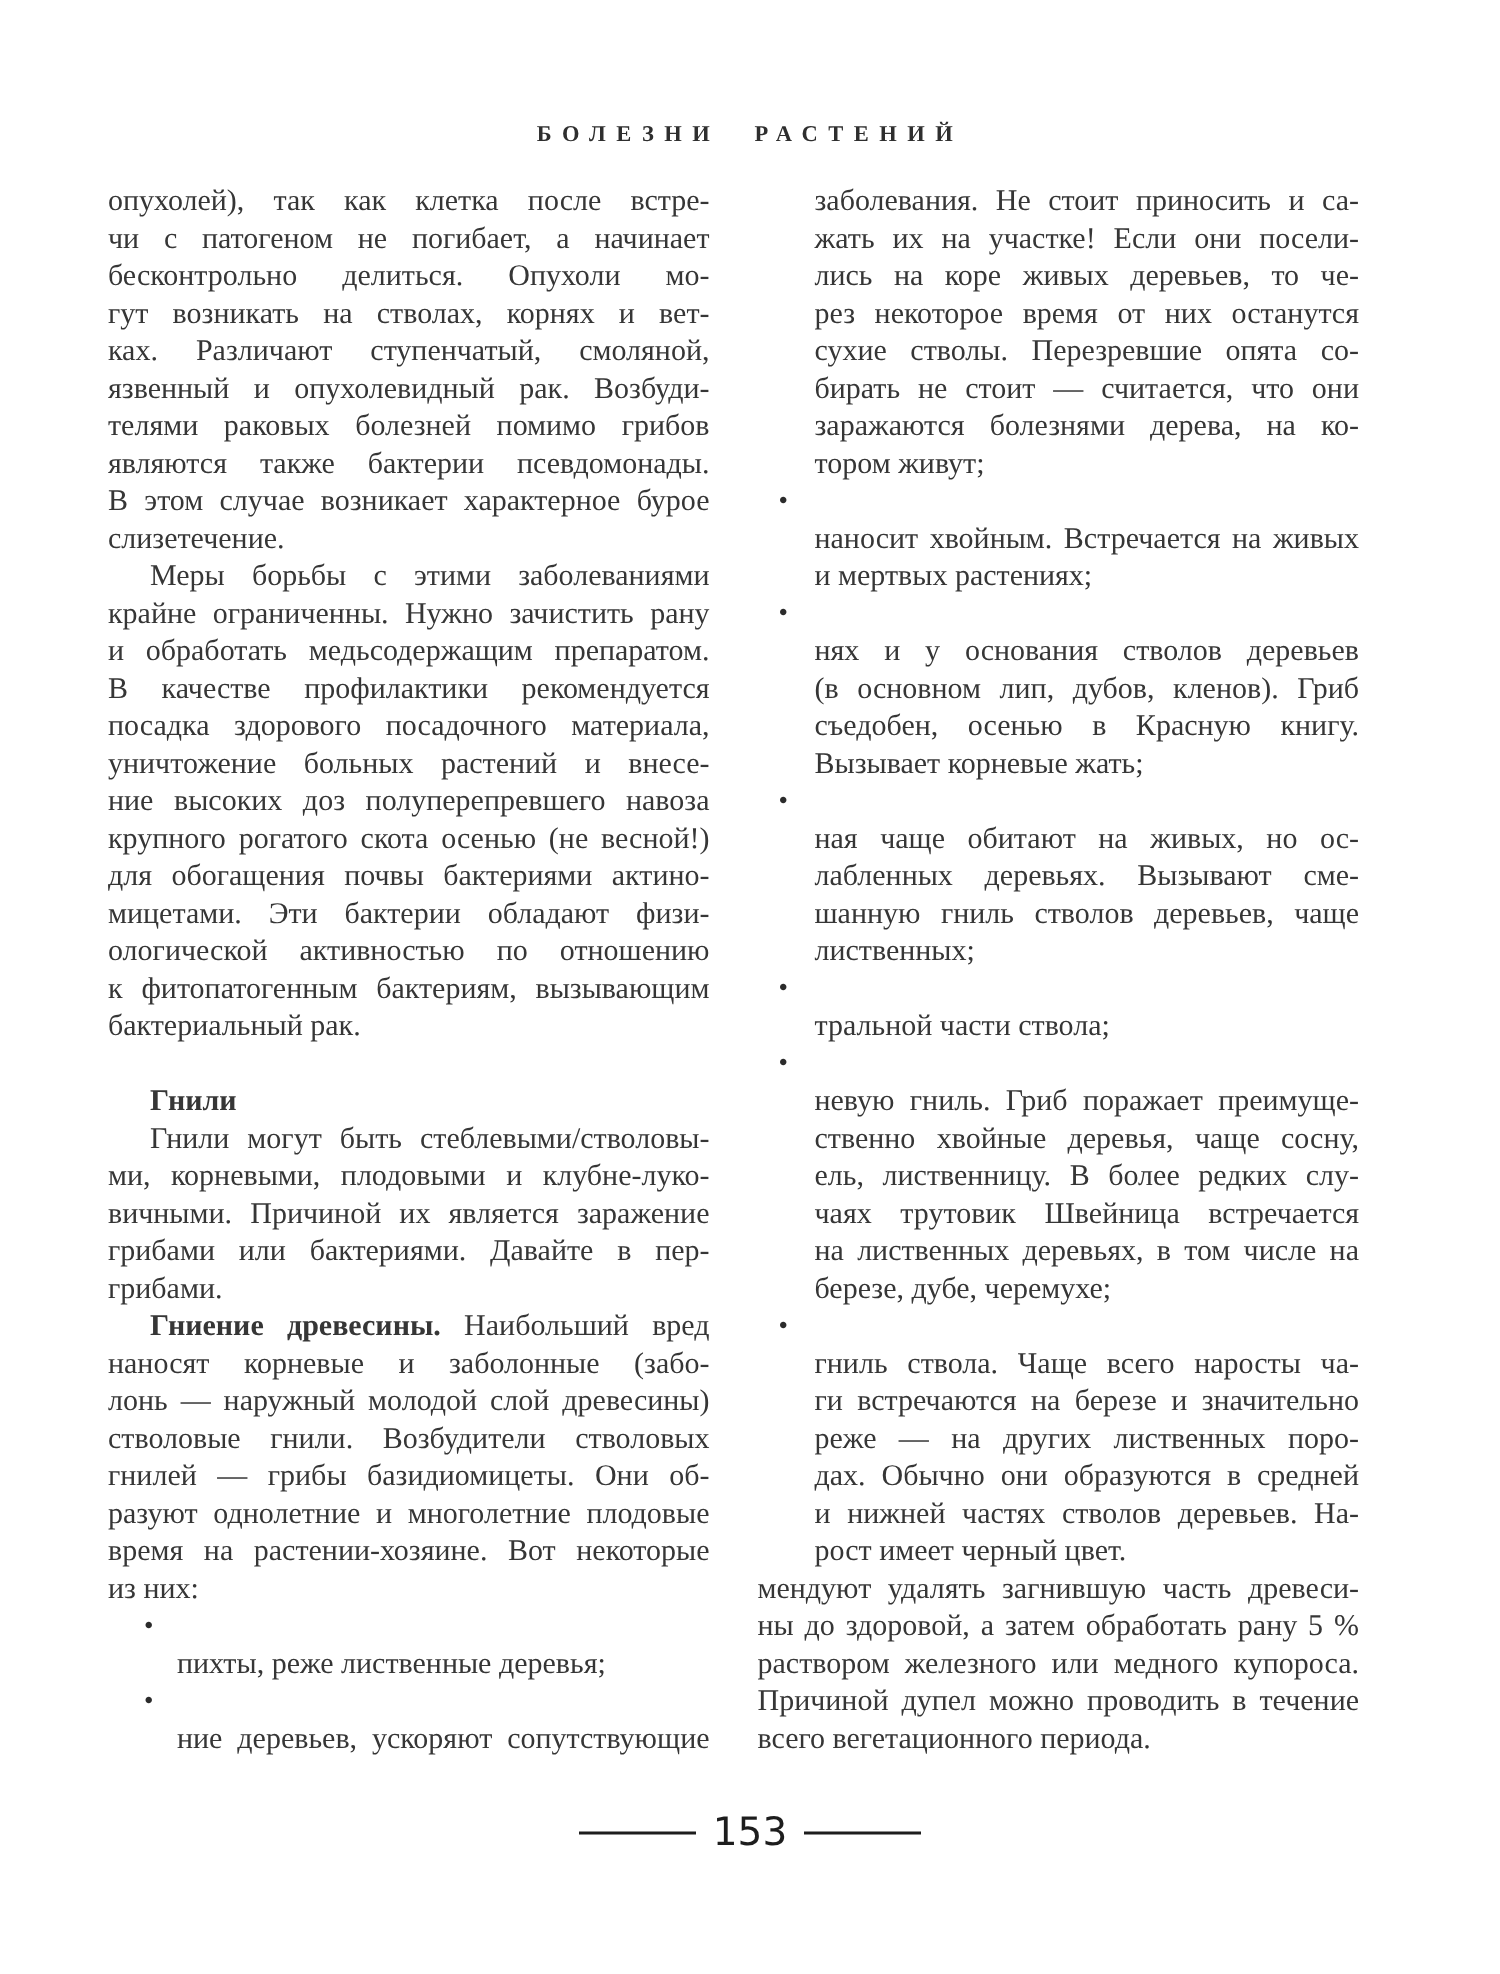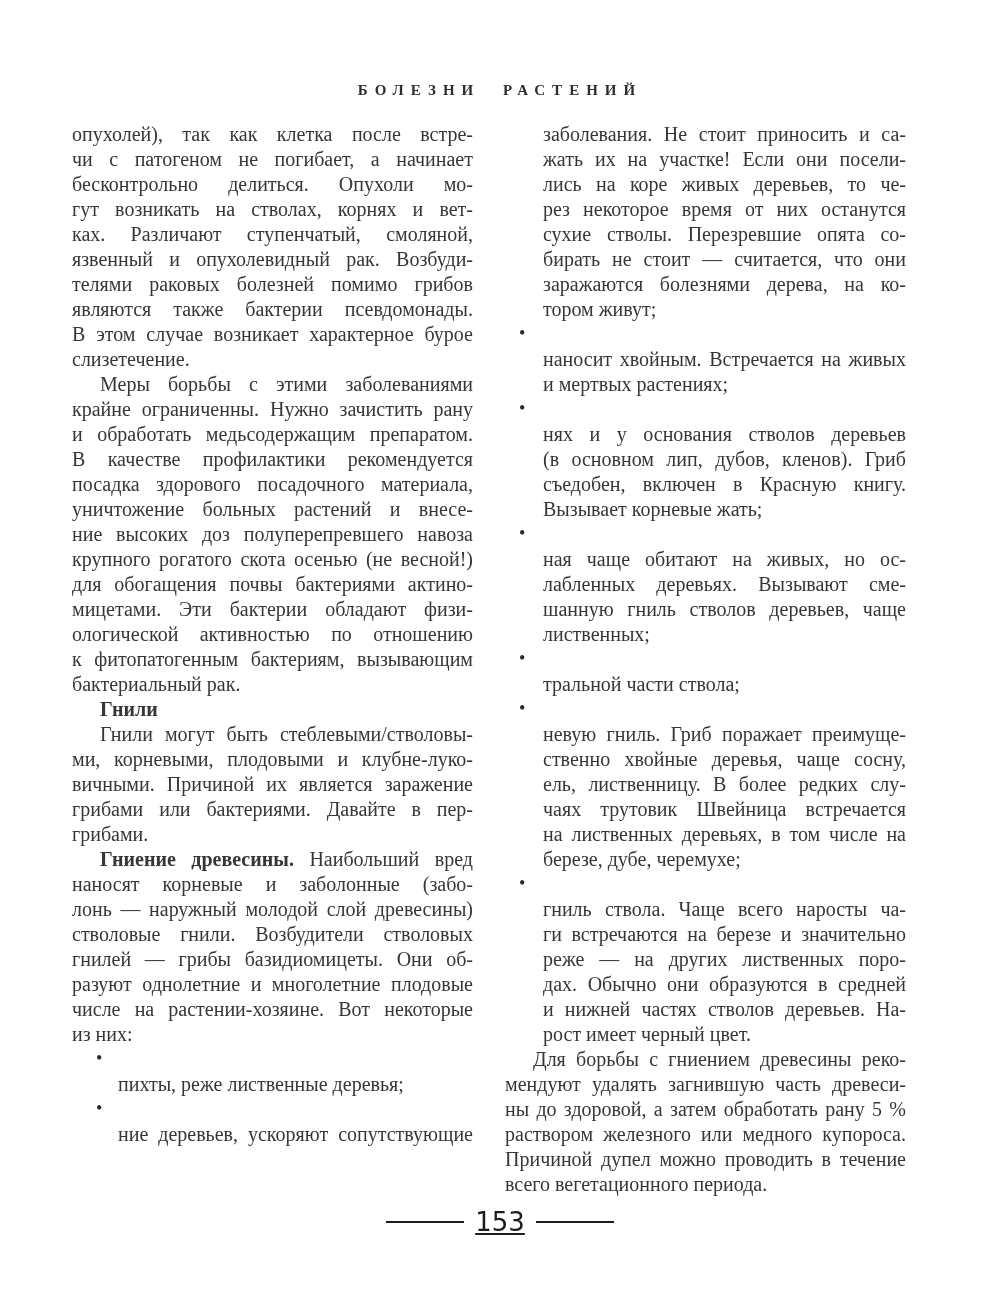--- a/index.html
+++ b/index.html
@@ -13,40 +13,40 @@
     text-align:center;font-size:15px;font-weight:bold;
     letter-spacing:7px;word-spacing:12px;color:#2e2e2e;
   }
   .content{
     position:absolute;top:122px;left:72px;width:834px;
     display:flex;gap:32px;
   }
   .col{width:401px;}
   .block{position:relative;}
   .heading .line{font-weight:bold;}
-  .heading{}
+  .heading{margin-top:25px;}
   .line{
     height:25px;line-height:25px;font-size:20px;
     overflow:hidden;position:relative;white-space:nowrap;
   }
   .line.j{white-space:normal;text-align:justify;text-align-last:justify;}
   .line.ind{padding-left:28px;}
   .bullet .line{padding-left:46px;}
   .col-right .bullet .line{padding-left:38px;}
   .bullet-cont .line{padding-left:38px;}
   .marker{position:absolute;left:24px;top:-1px;font-size:18px;color:#2b2b2b;}
   .col-right .marker{left:14px;}
   .footer{
     position:absolute;top:1209px;left:0;width:100%;
     display:flex;justify-content:center;align-items:center;gap:11px;
   }
   .rule{width:78px;height:2px;background:#1d1d1d;}
   .pagenum{
     font-family:"DejaVu Sans","Liberation Sans",sans-serif;
-    font-size:26px;line-height:1;color:#1d1d1d;text-decoration:underline;
+    font-size:26px;line-height:1;color:#1d1d1d;
   }
 </style>
 </head>
 <body>
 
 <div class="running-head">БОЛЕЗНИ РАСТЕНИЙ</div>
 
 <div class="content">
   <div class="col col-left" id="col-left">
       <div class="block para">
@@ -86,21 +86,21 @@
         <div class="line j">грибами или бактериями. Давайте в пер-</div>
         <div class="line">грибами.</div>
       </div>
       <div class="block para">
         <div class="line j ind"><b>Гниение древесины.</b><span> Наибольший вред</span></div>
         <div class="line j">наносят корневые и заболонные (забо-</div>
         <div class="line j">лонь — наружный молодой слой древесины)</div>
         <div class="line j">стволовые гнили. Возбудители стволовых</div>
         <div class="line j">гнилей — грибы базидиомицеты. Они об-</div>
         <div class="line j">разуют однолетние и многолетние плодовые</div>
-        <div class="line j">числе на растении-хозяине. Вот некоторые</div>
+        <div class="line j">время на растении-хозяине. Вот некоторые</div>
         <div class="line">из них:</div>
       </div>
       <div class="block bullet">
         <div class="line j">
           <span class="marker">•</span>
         </div>
         <div class="line">пихты, реже лиственные деревья;</div>
       </div>
       <div class="block bullet">
         <div class="line j">
@@ -126,21 +126,21 @@
         </div>
         <div class="line j">наносит хвойным. Встречается на живых</div>
         <div class="line">и мертвых растениях;</div>
       </div>
       <div class="block bullet">
         <div class="line j">
           <span class="marker">•</span>
         </div>
         <div class="line j">нях и у основания стволов деревьев</div>
         <div class="line j">(в основном лип, дубов, кленов). Гриб</div>
-        <div class="line j">съедобен, включен в Красную книгу.</div>
+        <div class="line j">съедобен, осенью в Красную книгу.</div>
         <div class="line">Вызывает корневые жать;</div>
       </div>
       <div class="block bullet">
         <div class="line j">
           <span class="marker">•</span>
         </div>
         <div class="line j">ная чаще обитают на живых, но ос-</div>
         <div class="line j">лабленных деревьях. Вызывают сме-</div>
         <div class="line j">шанную гниль стволов деревьев, чаще</div>
         <div class="line">лиственных;</div>
@@ -167,21 +167,20 @@
           <span class="marker">•</span>
         </div>
         <div class="line j">гниль ствола. Чаще всего наросты ча-</div>
         <div class="line j">ги встречаются на березе и значительно</div>
         <div class="line j">реже — на других лиственных поро-</div>
         <div class="line j">дах. Обычно они образуются в средней</div>
         <div class="line j">и нижней частях стволов деревьев. На-</div>
         <div class="line">рост имеет черный цвет.</div>
       </div>
       <div class="block para">
-        <div class="line j ind">Для борьбы с гниением древесины реко-</div>
         <div class="line j">мендуют удалять загнившую часть древеси-</div>
         <div class="line j">ны до здоровой, а затем обработать рану 5 %</div>
         <div class="line j">раствором железного или медного купороса.</div>
         <div class="line j">Причиной дупел можно проводить в течение</div>
         <div class="line">всего вегетационного периода.</div>
       </div>
     </div>
 </div>
 
 <div class="footer">

